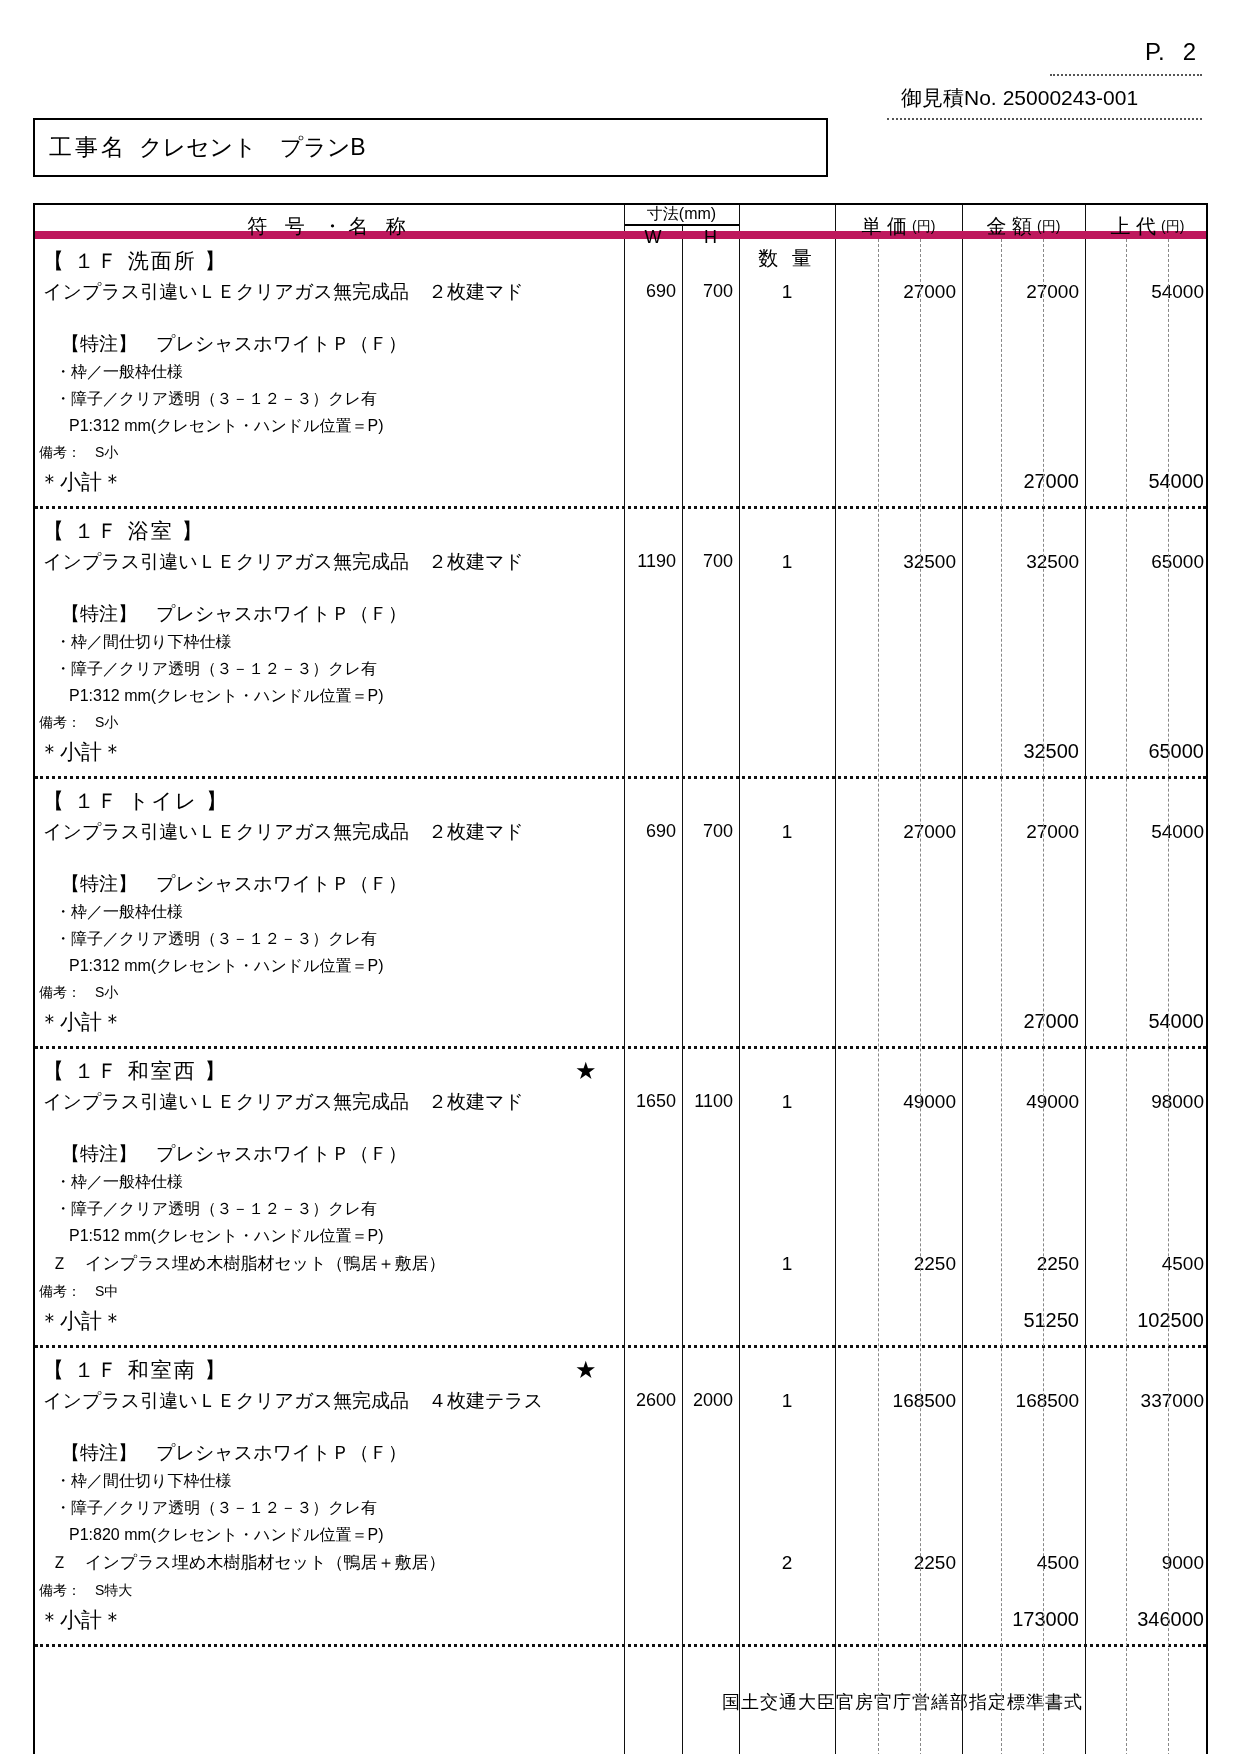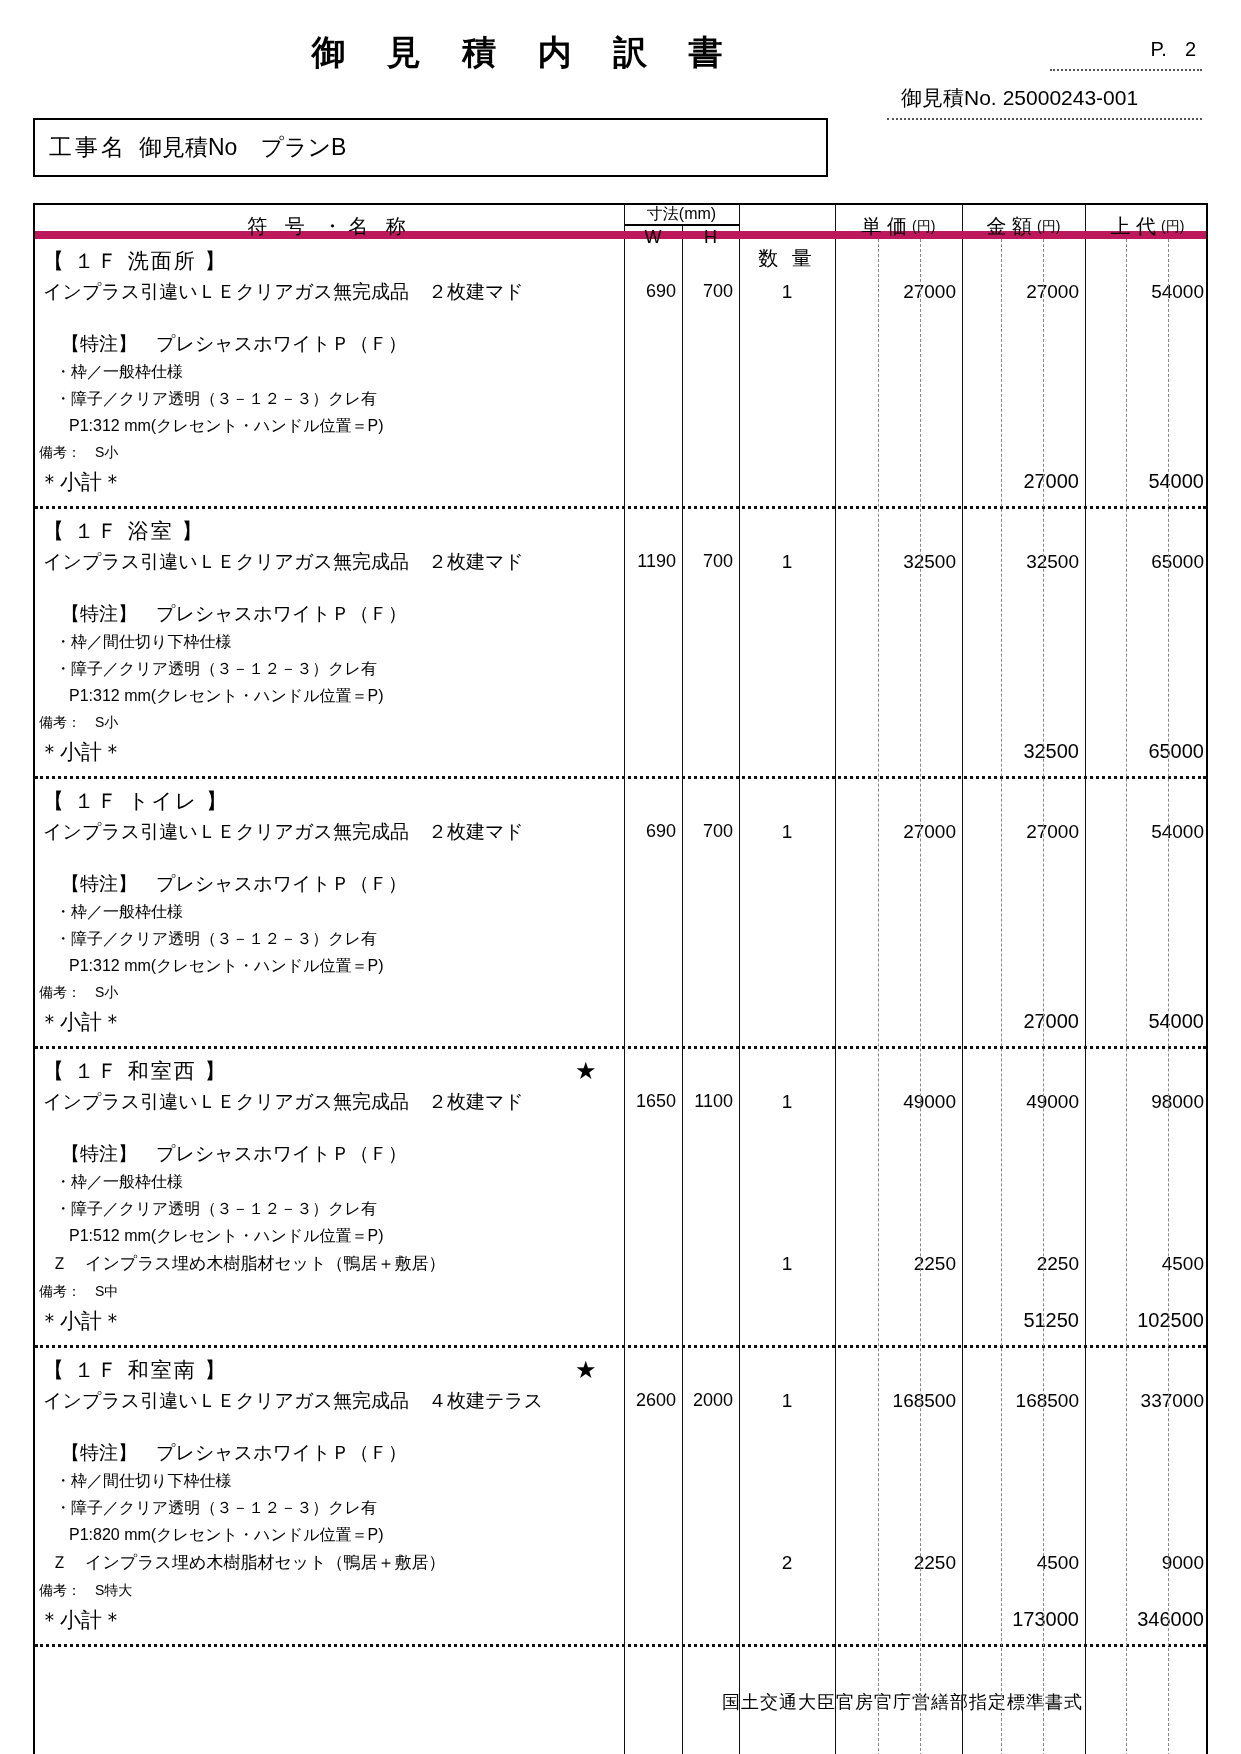--- a/index.html
+++ b/index.html
@@ -10,21 +10,21 @@
     font-family:"Liberation Sans", sans-serif;
   }
   
   .doc-title {
     position:absolute; top:30px; left:0; width:1050px; text-align:center;
     font-size:34px; font-weight:bold; letter-spacing:16px; white-space:nowrap;
   }
   .page-no {
     position:absolute; top:38px; left:1050px; width:152px;
     border-bottom:2px dotted #555; padding-bottom:8px;
-    font-size:20px; text-align:right; padding-right:6px;
+    font-size:24px; text-align:right; padding-right:6px;
   }
   .page-no .lbl { margin-right:18px; }
   .estimate-no {
     position:absolute; top:84px; left:887px; width:315px;
     border-bottom:2px dotted #555; padding-bottom:6px; padding-left:14px;
     font-size:21px; white-space:nowrap;
   }
   .estimate-no .lbl { margin-right:6px; }
   .project-box {
     position:absolute; top:118px; left:33px; width:795px; height:59px;
@@ -78,33 +78,32 @@
   .doc-footer {
     position:absolute; top:1690px; right:158px;
     font-size:18px; letter-spacing:1px;
   }
 </style>
 </head>
 <body>
 
 <div class="page">
 
-  <div class="doc-title">御 見 積 内 訳 書</div>
 
   <div class="page-no">
     <span class="lbl">P.</span><span>2</span>
   </div>
 
   <div class="estimate-no">
     <span class="lbl">御見積No.</span><span>25000243-001</span>
   </div>
 
   <div class="project-box">
     <span class="lbl">工事名</span>
-    <span>御見積No　プランB</span>
+    <span>クレセント　プランB</span>
   </div>
 
   <div class="etable">
 
     <div class="thead">
       <div class="hc h-name">符 号 ・名 称</div>
       <div class="hc h-dims">寸法(mm)</div>
       <div class="hc h-w">W</div>
       <div class="hc h-h">H</div>
       <div class="hc h-qty">数 量</div>

